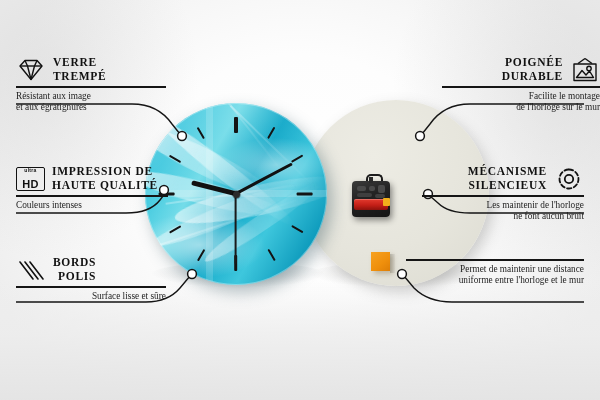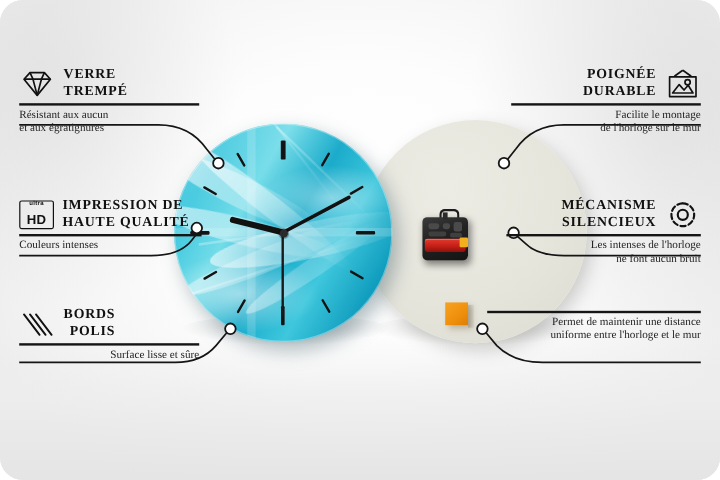--- a/index.html
+++ b/index.html
@@ -1,21 +1,21 @@
 <!DOCTYPE html>
 <html><head>
 <meta charset="utf-8">
 <style>
   html,body{margin:0;padding:0;}
   body{
     width:600px;height:400px;overflow:hidden;
     font-family:"Liberation Serif", serif;
     background:#ffffff;
   }
-  #stage{position:relative;width:600px;height:400px;overflow:hidden;border-radius:19px;}
+  #stage{position:relative;width:600px;height:400px;overflow:hidden;}
 
   
   .bg{position:absolute;inset:0;
       background:
         radial-gradient(ellipse 55% 70% at 50% 45%, #ffffff 0%, #fdfdfd 45%, #f4f4f4 80%, #eeeeee 100%),
         linear-gradient(115deg,#e8e8e8 0%, #f6f6f6 18%, #ffffff 42%, #ffffff 62%, #f2f2f2 84%, #e4e4e4 100%);
   }
   .bg-soft-l{position:absolute;left:-60px;top:-40px;width:260px;height:300px;
       background:radial-gradient(ellipse at 40% 40%, rgba(200,200,200,.35), rgba(255,255,255,0) 70%);}
   .bg-soft-r{position:absolute;right:-70px;top:-30px;width:280px;height:320px;
@@ -195,21 +195,21 @@
             <path d="M9,2.5 L11.5,8 L15,21.5"></path>
             <path d="M21,2.5 L18.5,8 L15,21.5"></path>
         </g>
       </svg>
       <div>
         <div class="co-title">VERRE</div>
         <div class="co-title">TREMPÉ</div>
       </div>
     </div>
     <div class="co-rule"></div>
-    <div class="co-desc">Résistant aux aucun</div>
+    <div class="co-desc">Résistant aux image</div>
     <div class="co-desc">et aux égratignures</div>
   </div>
 
   <div class="callout co-left" style="left:16px;top:165px;width:152px;">
     <div class="co-head">
       <div class="hd-badge ico">
         <span class="u">ultra</span>
         <span class="h">HD</span>
       </div>
       <div>
@@ -233,21 +233,21 @@
       <div>
         <div class="co-title">BORDS</div>
         <div class="co-title">POLIS</div>
       </div>
     </div>
     <div class="co-rule"></div>
     <div class="co-desc">Surface lisse et sûre</div>
     <div class="co-desc"></div>
   </div>
 
-  <div class="callout co-right" style="right:16px;top:56px;width:158px;">
+  <div class="callout co-right" style="right:0;top:56px;width:158px;">
     <div class="co-head">
       <div>
         <div class="co-title">POIGNÉE</div>
         <div class="co-title">DURABLE</div>
       </div>
       <svg class="ico" width="30" height="26" viewBox="0 0 30 26">
         <g fill="none" stroke="#111" stroke-width="1.4" stroke-linejoin="round">
           <path d="M15,1.5 L8,6.5"></path>
             <path d="M15,1.5 L22,6.5"></path>
           <rect x="4" y="7" width="22" height="16.5"></rect>
@@ -268,21 +268,21 @@
         <div class="co-title">SILENCIEUX</div>
       </div>
       <svg class="ico" width="30" height="26" viewBox="0 0 30 26">
         <g fill="none" stroke="#111" stroke-width="1.8" stroke-linecap="round" stroke-linejoin="round">
           <path d="M15,3.5 a9.5,9.5 0 1,1 -0.01,0 Z" stroke-dasharray="4.2 2.6"></path>
           <circle cx="15" cy="13" r="4.2"></circle>
         </g>
       </svg>
     </div>
     <div class="co-rule"></div>
-    <div class="co-desc">Les intenses de l'horloge</div>
+    <div class="co-desc">Les maintenir de l'horloge</div>
     <div class="co-desc">ne font aucun bruit</div>
   </div>
 
   <div class="callout co-right" style="right:16px;top:256px;width:178px;">
     <div class="co-rule"></div>
     <div class="co-desc">Permet de maintenir une distance</div>
     <div class="co-desc">uniforme entre l'horloge et le mur</div>
   </div>
 
 </div>

